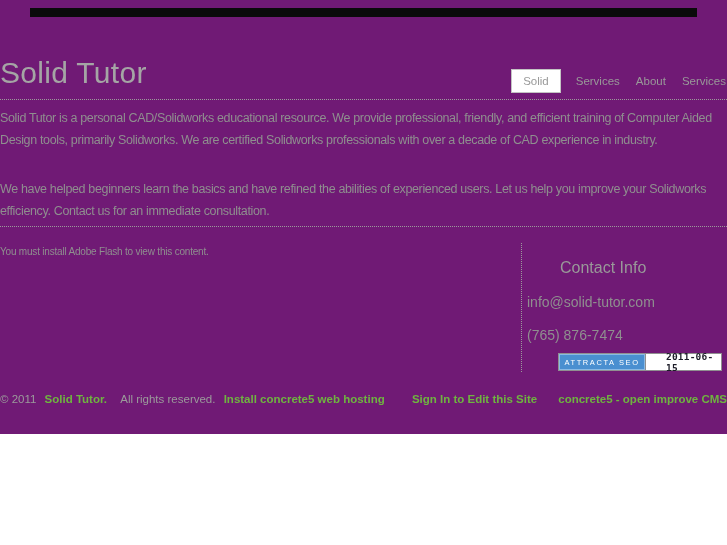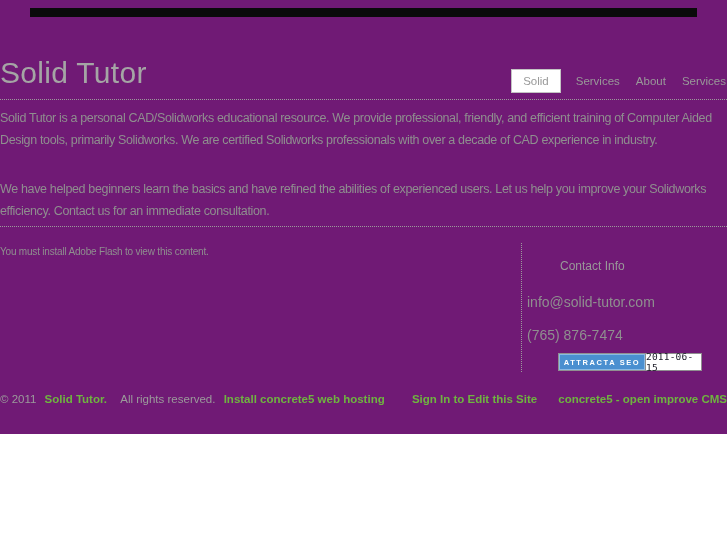--- a/index.html
+++ b/index.html
@@ -36,40 +36,40 @@
   .para-2 { top:178px; }
 
   .flash-msg {
     position:absolute; left:0; top:246px; font-size:10px; color:#8f8f8f;
     letter-spacing:-0.2px;
   }
 
   .dotted-v { position:absolute; left:521px; top:243px; height:129px; width:0;
     border-left:1px dotted #9b9b9b; }
 
-  .contact-heading { position:absolute; left:560px; top:259px; font-size:12px;
+  .contact-heading { position:absolute; left:560px; top:259px; font-size:16px;
     color:#999999; font-weight:400; }
   .contact-line { position:absolute; left:527px; font-size:14px; color:#8f8f8f; }
   .contact-email { top:294px; }
   .contact-phone { top:327px; }
 
   .seo-badge {
     position:absolute; left:558px; top:353px; height:16px; display:flex;
     border:1px solid #909090; box-sizing:content-box; cursor:pointer;
     text-decoration:none;
   }
   .seo-left {
-    width:86px; background:#4a8fd0; color:#ffffff; font-size:7.5px; font-weight:bold;
+    width:86px; background:#4a8fd0; color:#ffffff; font-size:7.5px; font-weight:normal;
     letter-spacing:1.6px; display:flex; align-items:center; justify-content:center;
     box-shadow: inset 0 0 0 1px #8ab9e4; border-right:1px solid #909090;
   }
   .seo-right {
-    width:55px; background:#ffffff; color:#1c1c28; font-size:9.5px; font-weight:normal;
+    width:55px; background:#ffffff; color:#1c1c28; font-size:9.5px; font-weight:bold;
     font-family:"DejaVu Sans Mono", monospace; letter-spacing:0.2px;
-    display:flex; align-items:center; justify-content:center;
+    display:flex; align-items:center; justify-content:center;padding-left:20px;
   }
 
   .footer {
     position:absolute; left:0; right:0; top:393px; font-size:11.5px; color:#9b9b9b;
     white-space:nowrap;
   }
   .footer .seg { display:inline-block; }
   .green-link { color:#6fb440; font-weight:bold; text-decoration:none; cursor:pointer; }
   .footer .gap-sm { margin-right:5px; }
   .footer .gap-md { margin-right:10px; }

